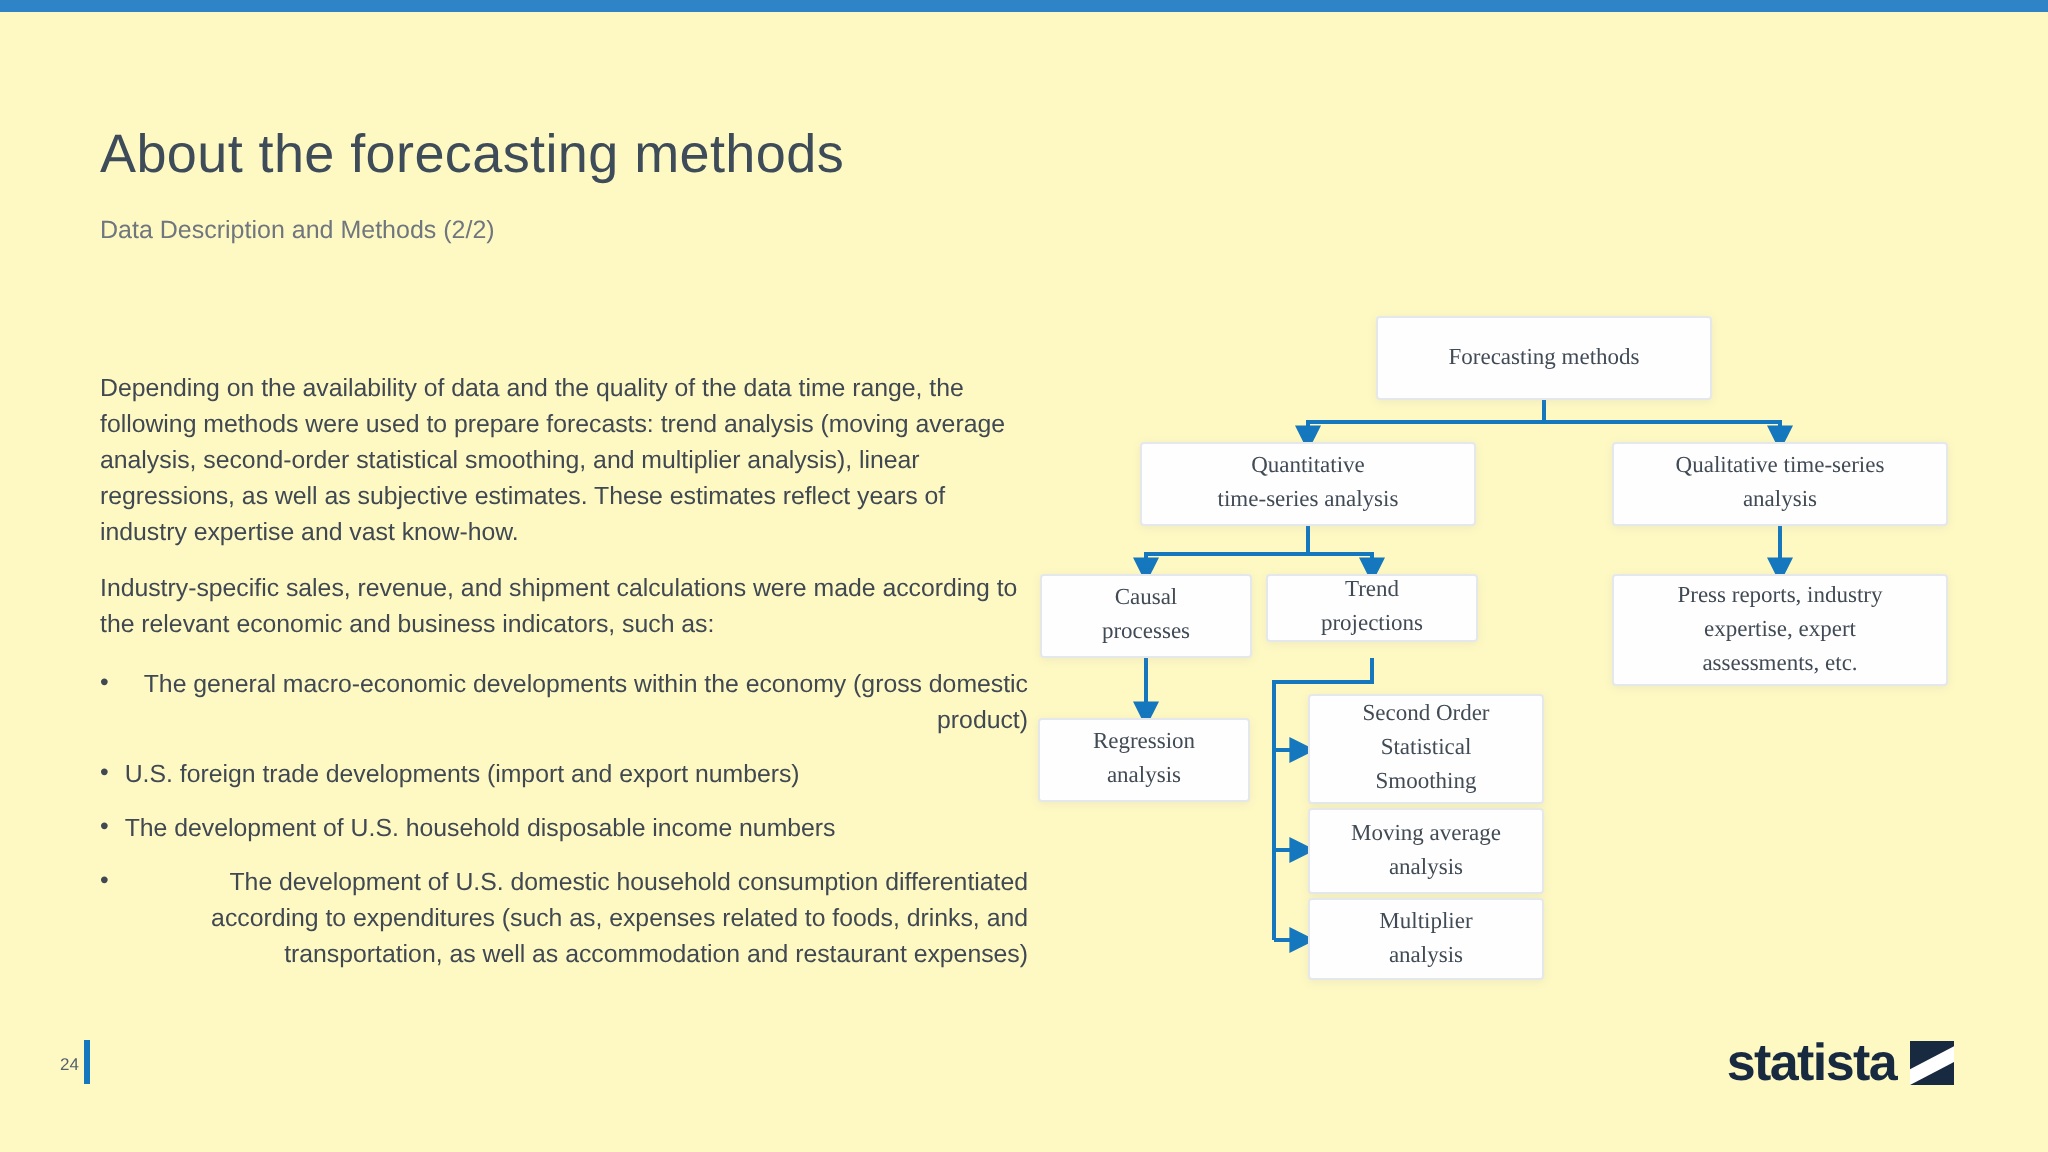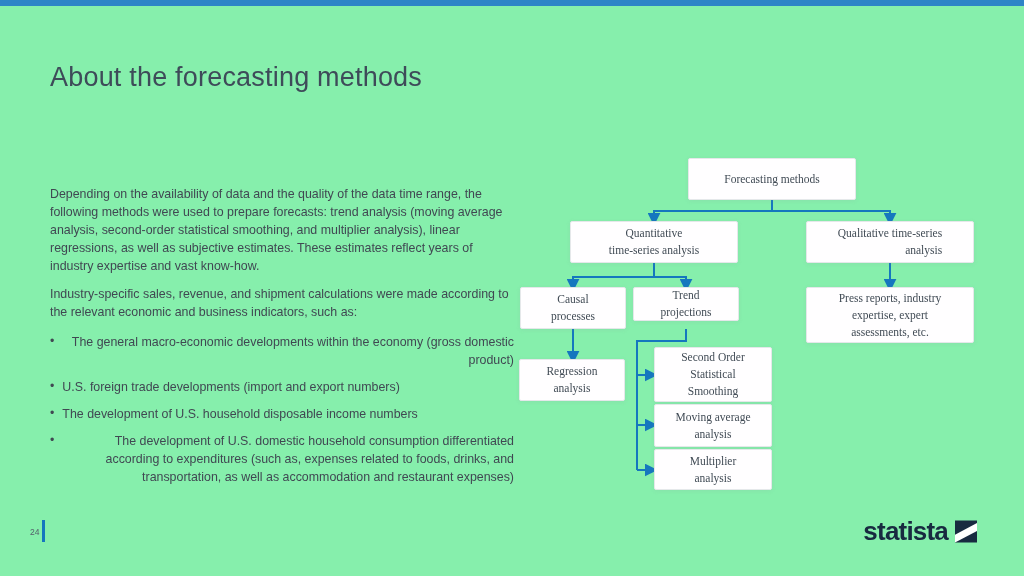--- a/index.html
+++ b/index.html
@@ -1,20 +1,20 @@
 <!DOCTYPE html>
 <html><head>
 <meta charset="utf-8">
 <style>
   * { margin:0; padding:0; box-sizing:border-box; }
   html,body { background:#e9e9e9; }
   .slide {
     position:relative;
     width:1024px; height:576px;
-    background:#86efac;
+    background:#fef9c3;
     overflow:hidden;
     font-family:"Liberation Sans", sans-serif;
     margin:0 auto;
   }
   .topbar {
     position:absolute; top:0; left:0;
     width:1024px; height:6px;
     background:#2e84c7;
   }
   .title {
@@ -56,21 +56,21 @@
     border:1px solid #e5e8ea;
     border-radius:2px;
     box-shadow:0 1px 4px rgba(140,150,160,0.14);
     font-size:11.5px; line-height:17px;
     color:#414b55;
     padding:2px 6px;
     font-family:Liberation Serif, serif;
   }
   .node-root           { left:688px; top:158px; width:168px; height:42px; }
   .node-quantitative   { left:570px; top:221px; width:168px; height:42px; }
-  .node-qualitative    { left:806px; top:221px; width:168px; height:42px;text-align:right; }
+  .node-qualitative    { left:806px; top:221px; width:168px; height:42px; }
   .node-causal         { left:520px; top:287px; width:106px; height:42px; }
   .node-trend          { left:633px; top:287px; width:106px; height:34px; }
   .node-regression     { left:519px; top:359px; width:106px; height:42px; }
   .node-second-order   { left:654px; top:347px; width:118px; height:55px; }
   .node-moving-average { left:654px; top:404px; width:118px; height:43px; }
   .node-multiplier     { left:654px; top:449px; width:118px; height:41px; }
   .node-press-reports  { left:806px; top:287px; width:168px; height:56px;text-align:center; }
   .connectors {
     position:absolute; left:0; top:0;
     pointer-events:none;
@@ -97,20 +97,21 @@
   .brand-mark { display:block; }
 </style>
 </head>
 <body>
 
 <div class="slide">
 
   <div class="topbar"></div>
 
   <h1 class="title">About the forecasting methods</h1>
+  <div class="subtitle">Data Description and Methods (2/2)</div>
 
   <div class="body-copy">
     <p>Depending on the availability of data and the quality of the data time range, the following methods were used to prepare forecasts: trend analysis (moving average analysis, second-order statistical smoothing, and multiplier analysis), linear regressions, as well as subjective estimates. These estimates reflect years of industry expertise and vast know-how.</p>
     <p>Industry-specific sales, revenue, and shipment calculations were made according to the relevant economic and business indicators, such as:</p>
     <ul>
       <li>The general macro-economic developments within the economy (gross domestic product)</li>
       <li>U.S. foreign trade developments (import and export numbers)</li>
       <li>The development of U.S. household disposable income numbers</li>
       <li>The development of U.S. domestic household consumption differentiated according to expenditures (such as, expenses related to foods, drinks, and transportation, as well as accommodation and restaurant expenses)</li>
     </ul>

